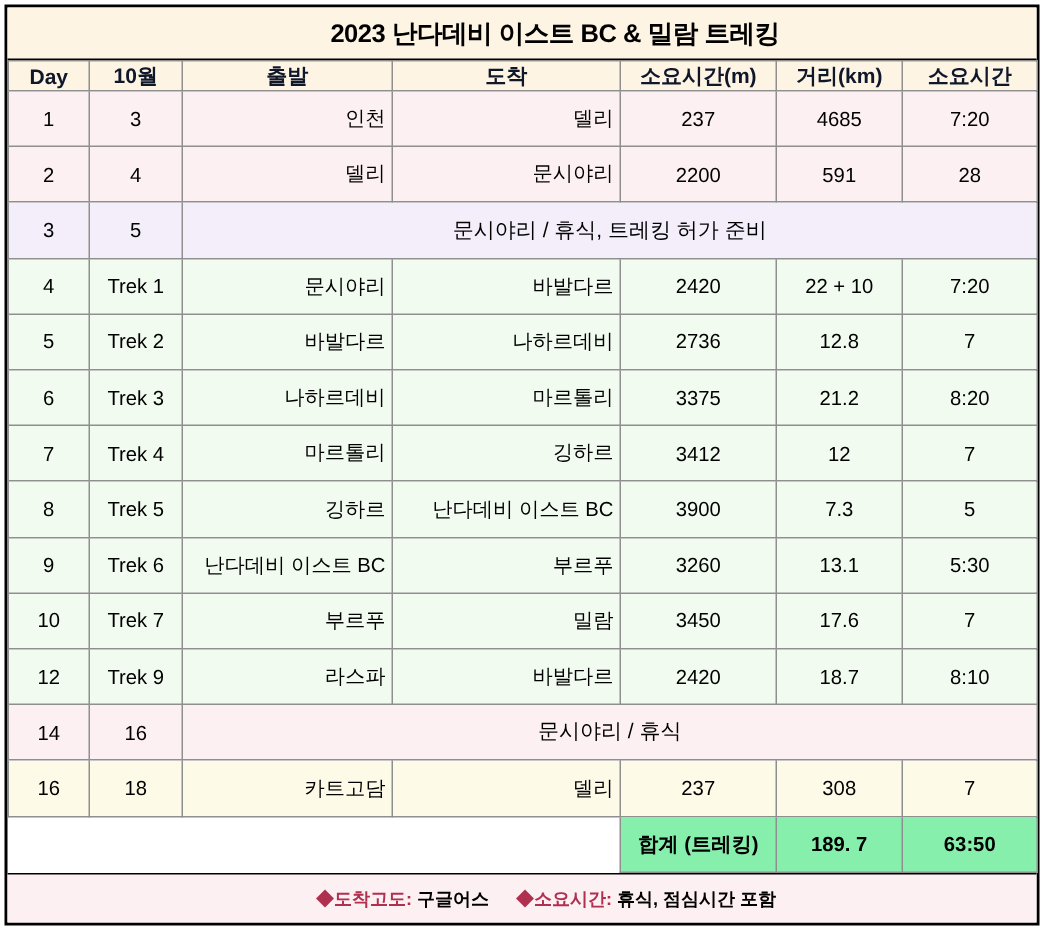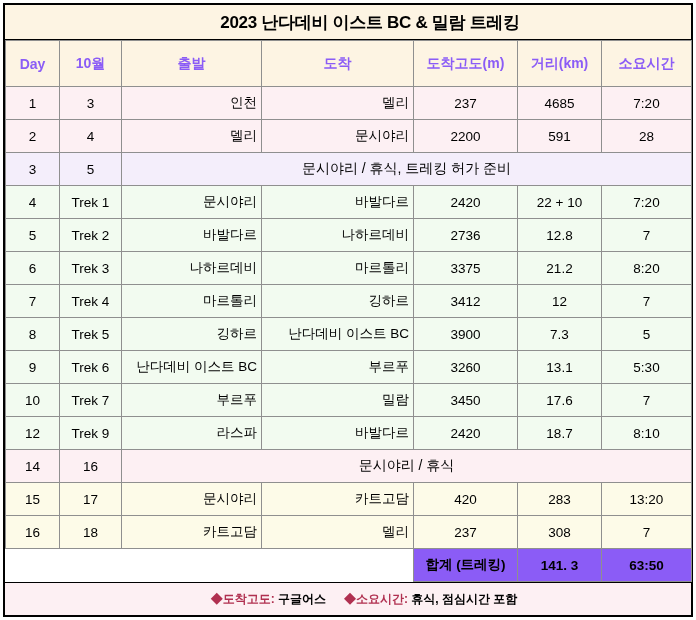--- a/index.html
+++ b/index.html
@@ -60,41 +60,41 @@
     padding: 0 4px;
     text-align: center;
     vertical-align: middle;
     box-sizing: border-box;
     white-space: nowrap;
     overflow: hidden;
   }
   thead th {
     font-weight: bold;
     font-size: 14px;
-    color: #8b5cf6;
+    color: #0f172a;
     background: #fdf4e3;
-    height: 46px;
+    height: 20px;
   }
   td.left {
     text-align: right;
     padding-left: 12px;
   }
   
   tr.theme-pink   td { background: #fdf0f3; }
   tr.theme-purple td { background: #f4eefb; }
   tr.theme-green  td { background: #f2fbf0; }
   tr.theme-rest2  td { background: #fdf0f3; }
   tr.theme-yellow td { background: #fdfbe8; }
   td.merged {
     text-align: center;
     font-weight: normal;
     font-size: 14px;
   }
   tr.total-row td {
-    background: #8b5cf6;
+    background: #86efac;
     font-weight: bold;
     border-left-color: #8f8f8f;
   }
   tr.total-row td.blank {
     border: none;
     background: #ffffff;
   }
   tr.total-row td.label {
     text-align: center;
     font-weight: bold;
@@ -138,21 +138,21 @@
       <col class="c-alt">
         <col class="c-dist">
         <col class="c-time">
     </colgroup>
     <thead>
       <tr>
         <th>Day</th>
         <th>10월</th>
         <th>출발</th>
         <th>도착</th>
-        <th>도착고도(m)</th>
+        <th>소요시간(m)</th>
         <th>거리(km)</th>
         <th>소요시간</th>
       </tr>
     </thead>
     <tbody>
 
       <tr class="theme-pink">
         <td>1</td>
         <td>3</td>
         <td class="left">인천</td>
@@ -259,47 +259,38 @@
         <td>8:10</td>
       </tr>
 
 
       <tr class="theme-rest2">
         <td>14</td>
         <td>16</td>
         <td class="merged" colspan="5">문시야리 / 휴식</td>
       </tr>
 
-      <tr class="theme-yellow">
-        <td>15</td>
-        <td>17</td>
-        <td class="left">문시야리</td>
-        <td class="left">카트고담</td>
-        <td>420</td>
-        <td>283</td>
-        <td>13:20</td>
-      </tr>
 
       <tr class="theme-yellow">
         <td>16</td>
         <td>18</td>
         <td class="left">카트고담</td>
         <td class="left">델리</td>
         <td>237</td>
         <td>308</td>
         <td>7</td>
       </tr>
 
       <tr class="total-row">
         <td class="blank"></td>
         <td class="blank"></td>
         <td class="blank"></td>
         <td class="blank"></td>
         <td class="label">합계 (트레킹)</td>
-        <td>141. 3</td>
+        <td>189. 7</td>
         <td>63:50</td>
       </tr>
 
     </tbody>
   </table>
 
   <div class="footer">
     <div class="note">
       <span class="marker">◆</span><span class="key">도착고도:</span><span> 구글어스</span>
     </div>

